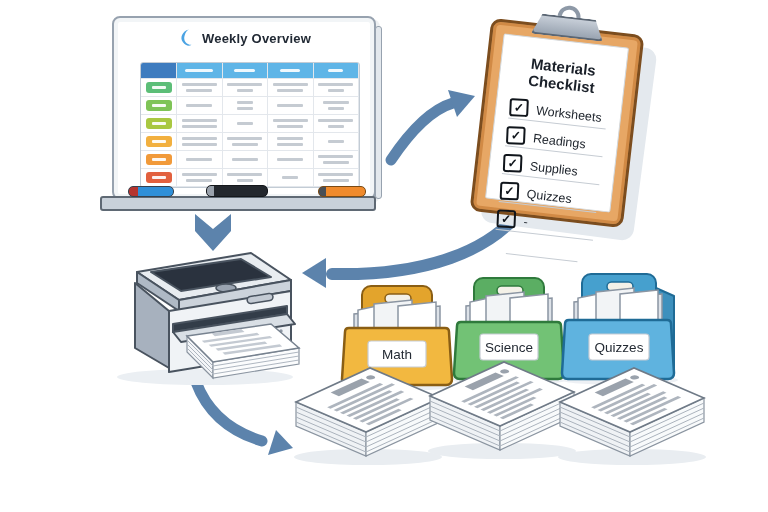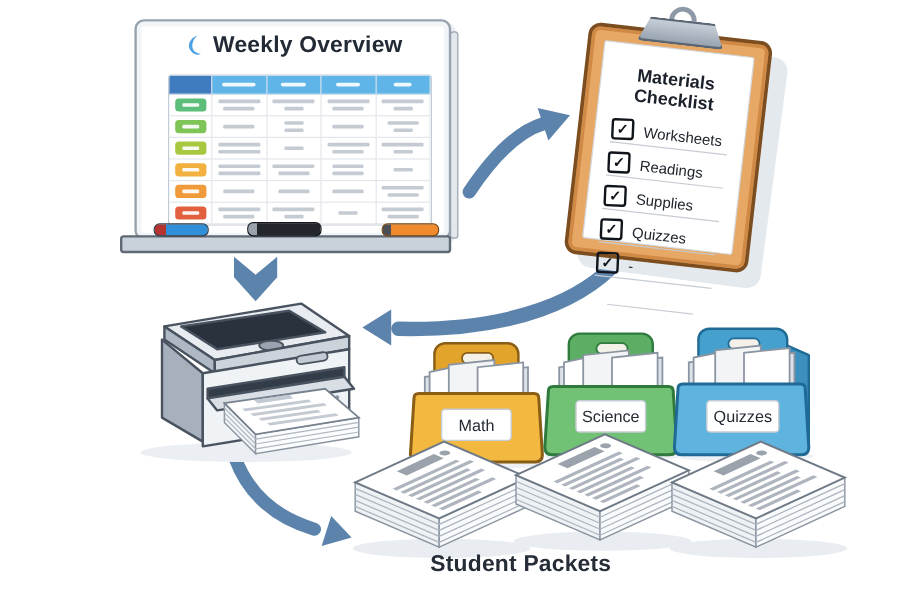--- a/index.html
+++ b/index.html
@@ -8,21 +8,21 @@
   
   .arrows{position:absolute;left:0;top:0;width:768px;height:512px;pointer-events:none;}
 
   
   .wb{position:absolute;left:112px;top:16px;width:260px;height:180px;background:#fff;
       border:2.5px solid #97a2af;border-radius:8px;
       box-shadow:inset 0 0 0 4px #f2f5f7,4px 3px 0 rgba(175,185,195,.22);}
   .wb-edge{position:absolute;right:-8px;top:8px;bottom:-1px;width:5px;background:#e3e8ed;
       border:1.5px solid #97a2af;border-radius:3px;}
   .wb-title{position:absolute;top:9px;left:0;right:0;display:flex;justify-content:center;
-      align-items:center;gap:8px;font-weight:bold;font-size:19px;color:#222a35;letter-spacing:.2px;}
+      align-items:center;gap:8px;font-weight:bold;font-size:13px;color:#222a35;letter-spacing:.2px;}
   .wb-title svg{display:block;}
   .wb-table{position:absolute;left:26px;top:44px;width:218px;height:124px;display:grid;
       grid-template-columns:36px 1fr 1fr 1fr 1fr;grid-template-rows:16px repeat(6,1fr);
       border:1px solid #c3ccd5;border-radius:3px;overflow:hidden;background:#fff;}
   .cell{display:flex;flex-direction:column;justify-content:center;align-items:center;
       border-right:1px solid #e3e7ec;border-bottom:1px solid #e3e7ec;}
   .hc{background:#3e7cbf;}
   .h{background:#5fb5e7;}
   .hbar{width:62%;height:3.5px;background:rgba(255,255,255,.9);border-radius:2px;}
   .chip{width:26px;height:11px;border-radius:3px;display:flex;align-items:center;justify-content:center;}
@@ -459,14 +459,13 @@
           <rect x="10" y="31" width="62" height="3.6"></rect>
         <rect x="10" y="38" width="48" height="3.6"></rect>
           <rect x="10" y="45" width="58" height="3.6"></rect>
         <rect x="10" y="52" width="52" height="3.6"></rect>
           <rect x="10" y="59" width="60" height="3.6"></rect>
         <rect x="10" y="66" width="38" height="3.6"></rect>
       </g>
     </g>
   </svg>
 
-  <div class="caption">Student Packets</div>
 </div>
 
 </body></html>

